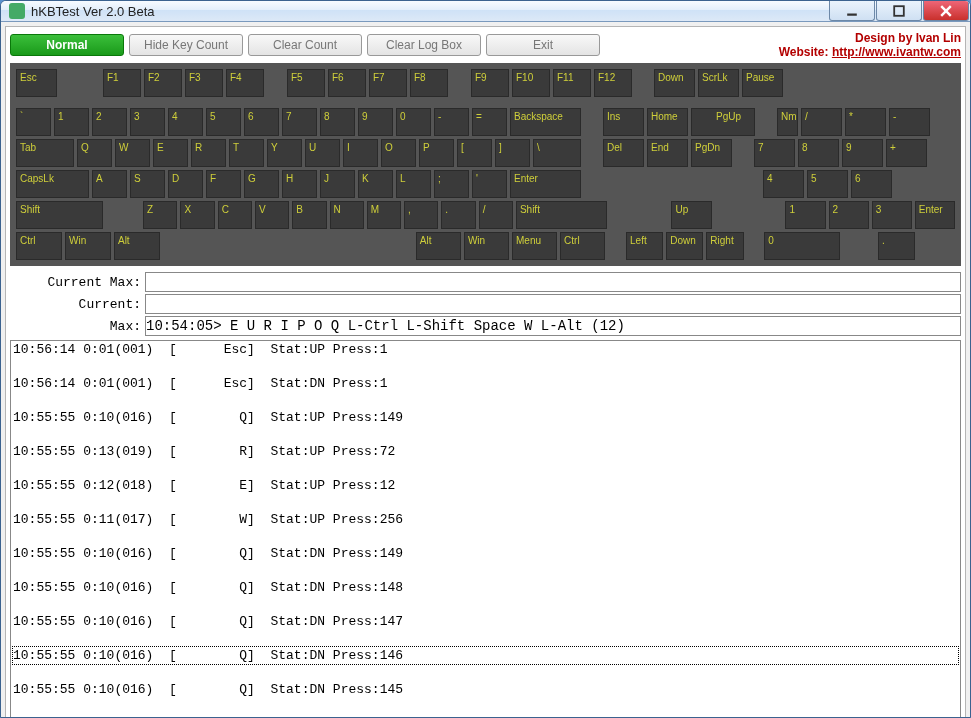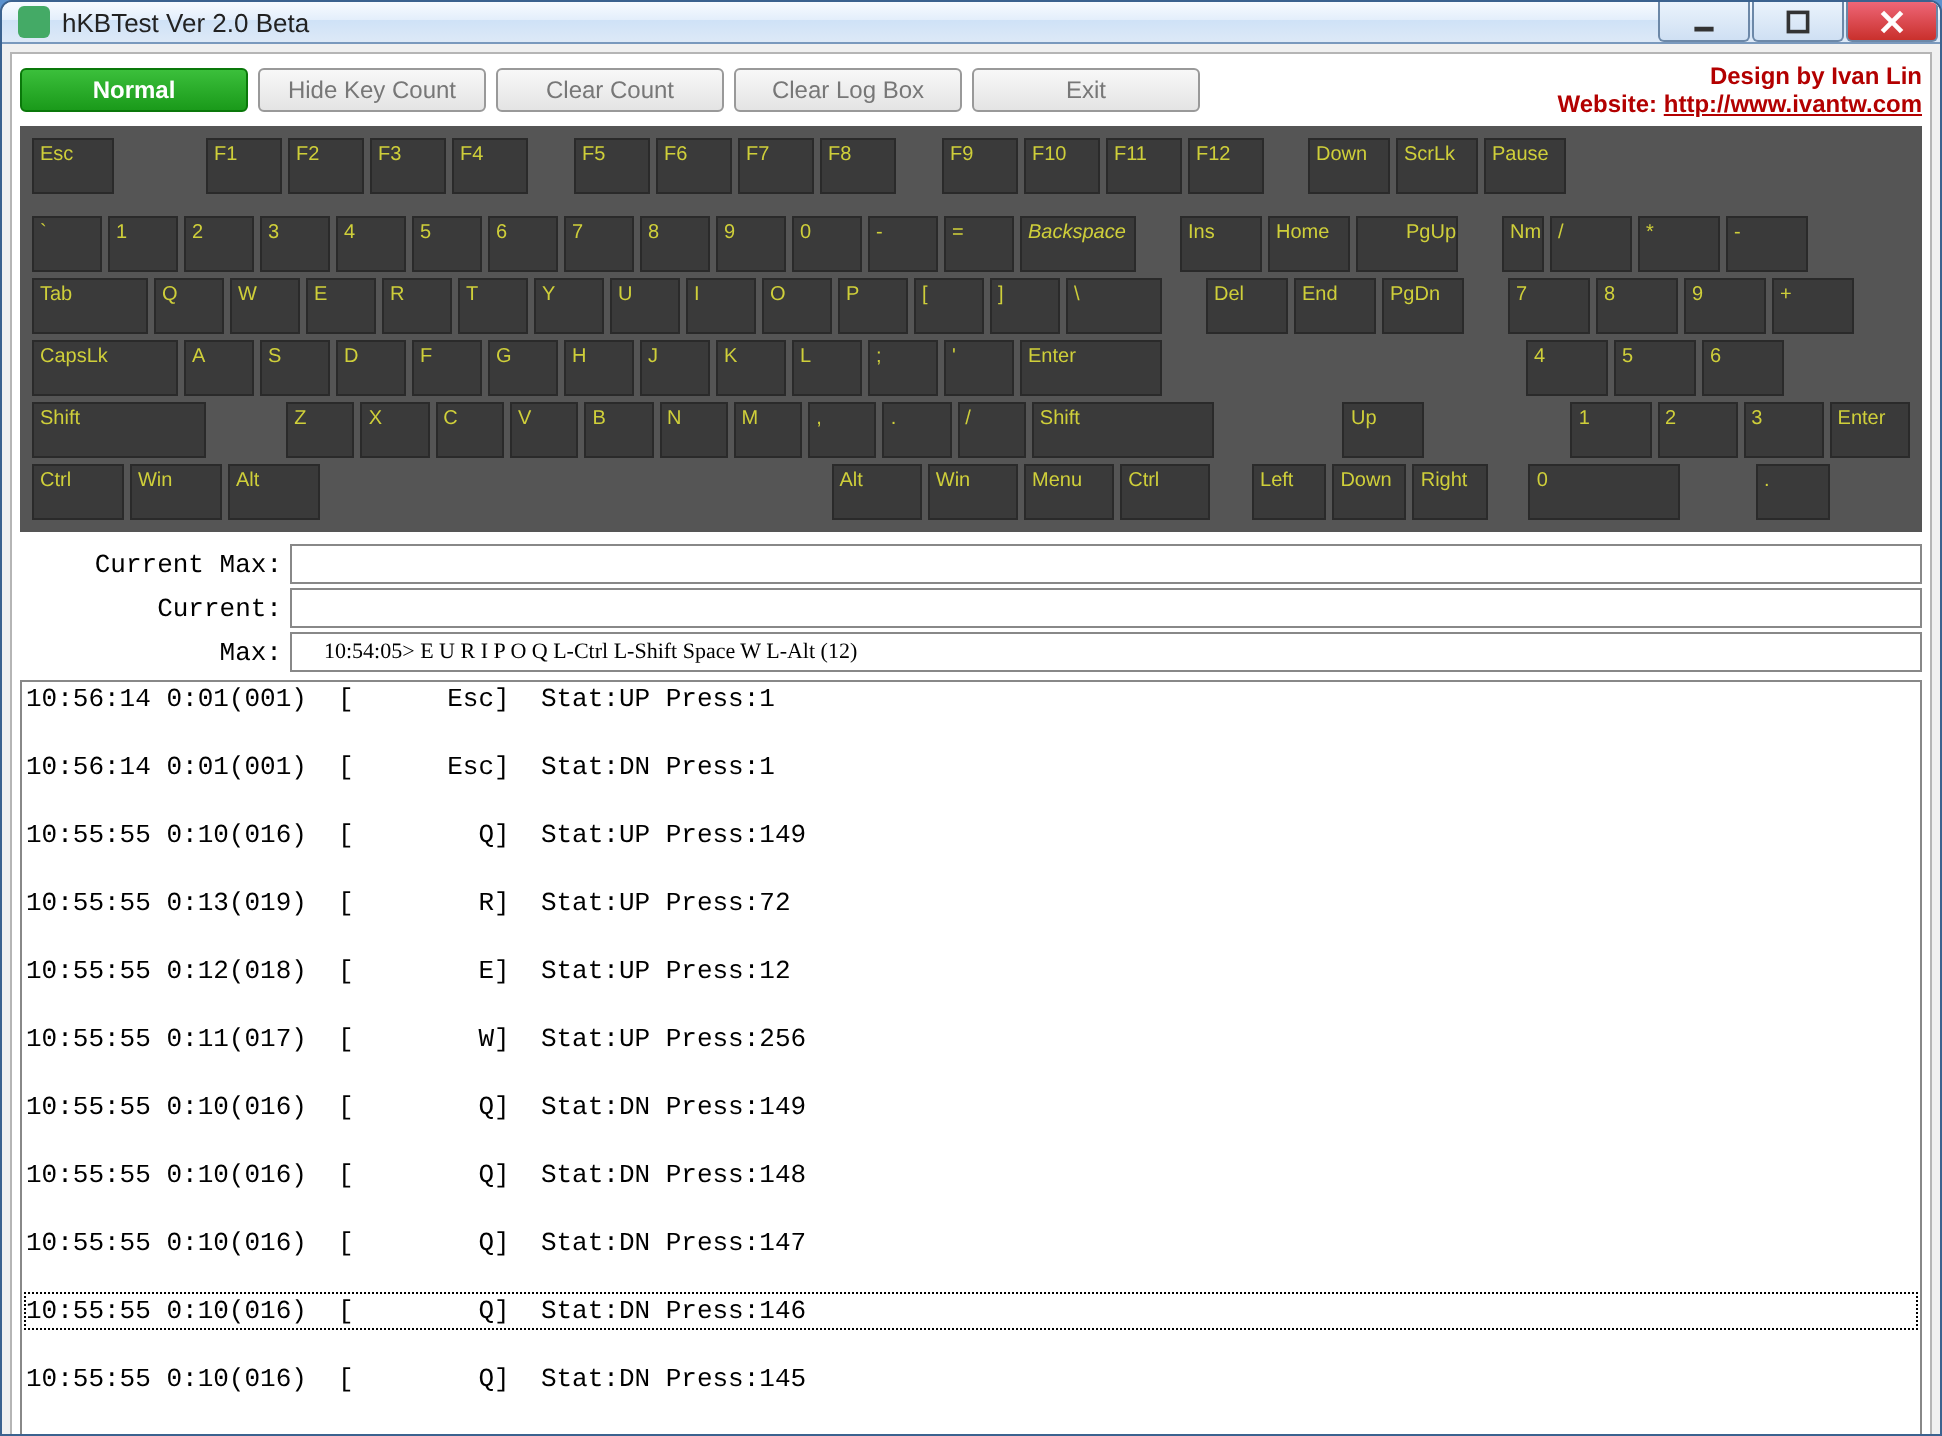--- a/index.html
+++ b/index.html
@@ -103,22 +103,22 @@
     overflow:hidden;
     white-space:nowrap;
   }
   .gap { background:transparent; border:none; }
 
   
   .inforow { display:flex; align-items:center; margin-bottom:2px; }
   .inforow .lbl { width:135px; text-align:right; padding-right:4px; font-family: "Courier New", monospace; font-size:13px; }
   .inforow .val {
     flex:1; border:1px solid #888; height:20px;
-    font-family:Liberation Serif, serif; font-size:11px;
-    padding:1px 16px; background:#fff;
+    font-family:Liberation Mono, monospace; font-size:14px;
+    padding:1px 0; background:#fff;
     display:flex; align-items:center;
   }
 
   
   .logwrap {
     flex:1;
     border:1px solid #888;
     margin-top:2px;
     overflow:hidden;
     display:flex; flex-direction:column;
@@ -220,25 +220,25 @@
             <div class="key" style="width: 35px;">3</div>
             <div class="key" style="width: 35px;">4</div>
             <div class="key" style="width: 35px;">5</div>
             <div class="key" style="width: 35px;">6</div>
             <div class="key" style="width: 35px;">7</div>
             <div class="key" style="width: 35px;">8</div>
             <div class="key" style="width: 35px;">9</div>
             <div class="key" style="width: 35px;">0</div>
             <div class="key" style="width: 35px;">-</div>
             <div class="key" style="width: 35px;">=</div>
-            <div class="key" style="width: 58px; font-style: italic;">Backspace</div>
+            <div class="key" style="width: 71px;">Backspace</div>
             <div class="key gap" style="width: 16px;"></div>
             <div class="key" style="width: 41px;">Ins</div>
             <div class="key" style="width: 41px;">Home</div>
-            <div class="key" style="width: 51px; padding-left: 24px;">PgUp</div>
+            <div class="key" style="width: 64px; padding-left: 24px;">PgUp</div>
             <div class="key gap" style="width: 16px;"></div>
             <div class="key" style="width: 21px;">NmLk</div>
             <div class="key" style="width: 41px;">/</div>
             <div class="key" style="width: 41px;">*</div>
             <div class="key" style="width: 41px;">-</div>
           </div>
         <div class="krow" id="kr3">
             <div class="key" style="width: 58px;">Tab</div>
             <div class="key" style="width: 35px;">Q</div>
             <div class="key" style="width: 35px;">W</div>

